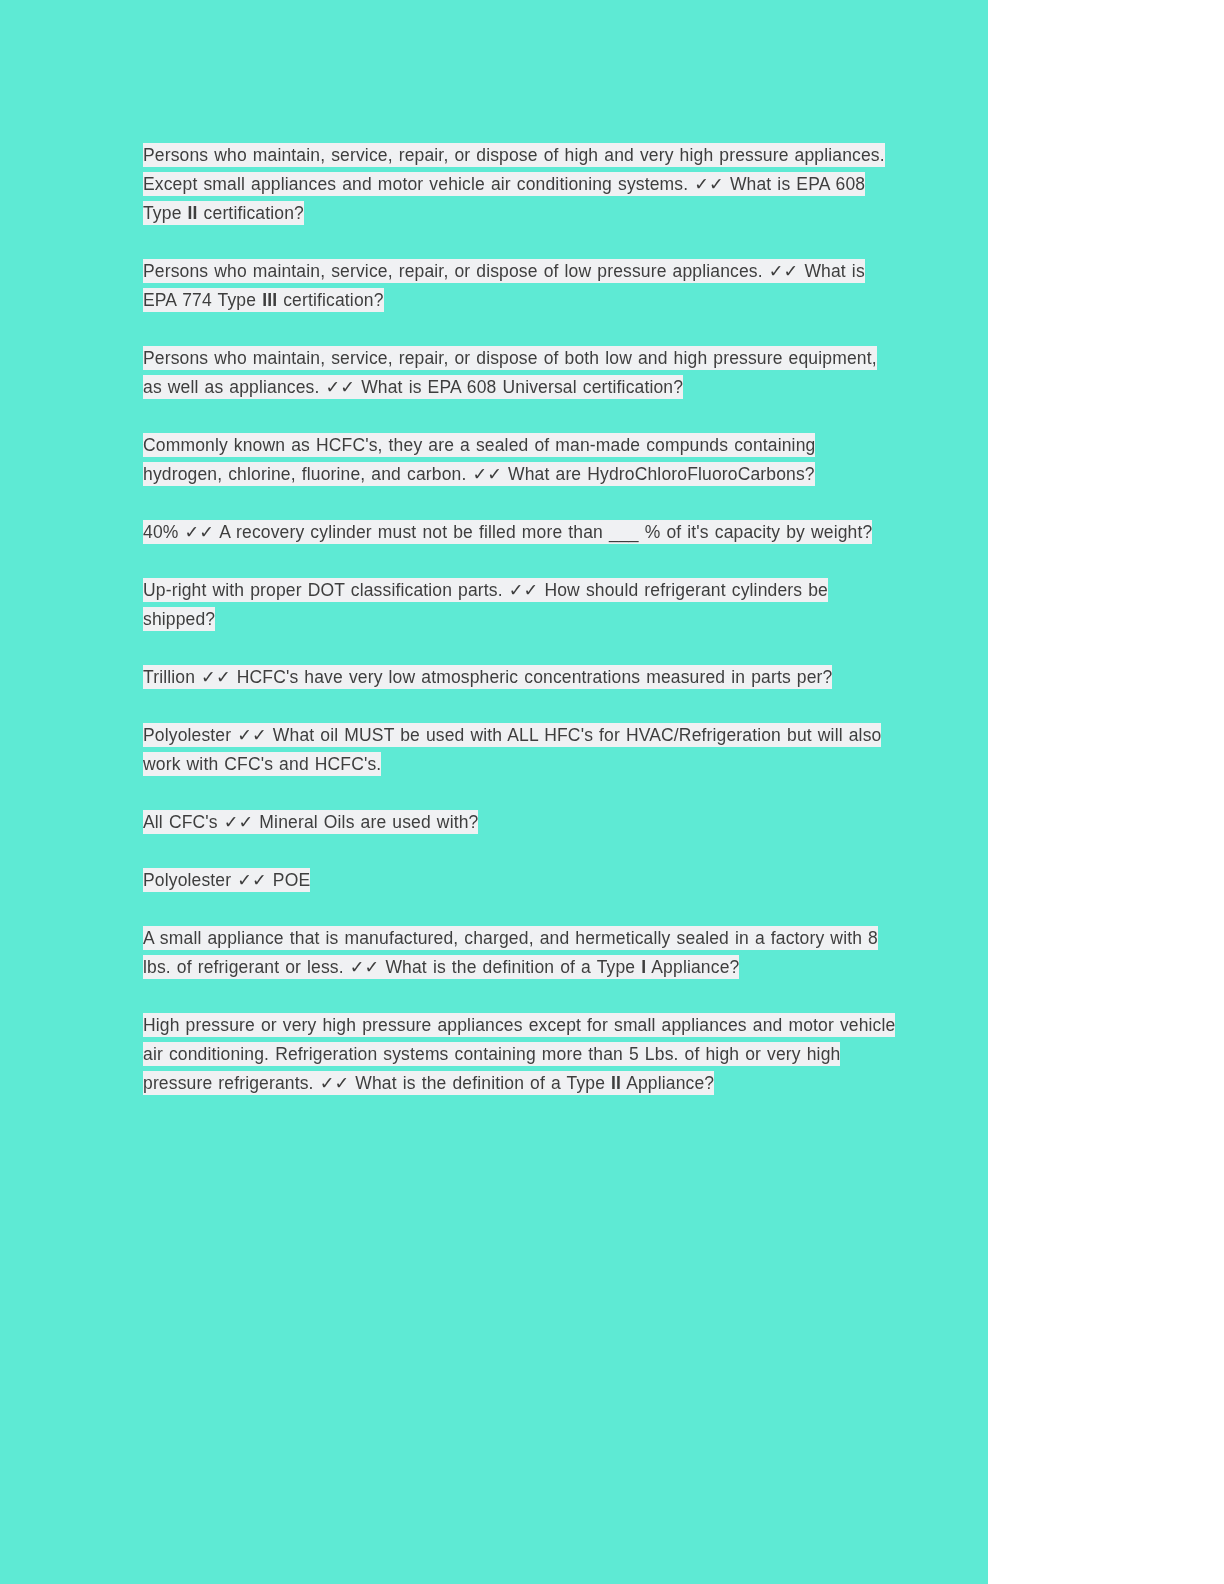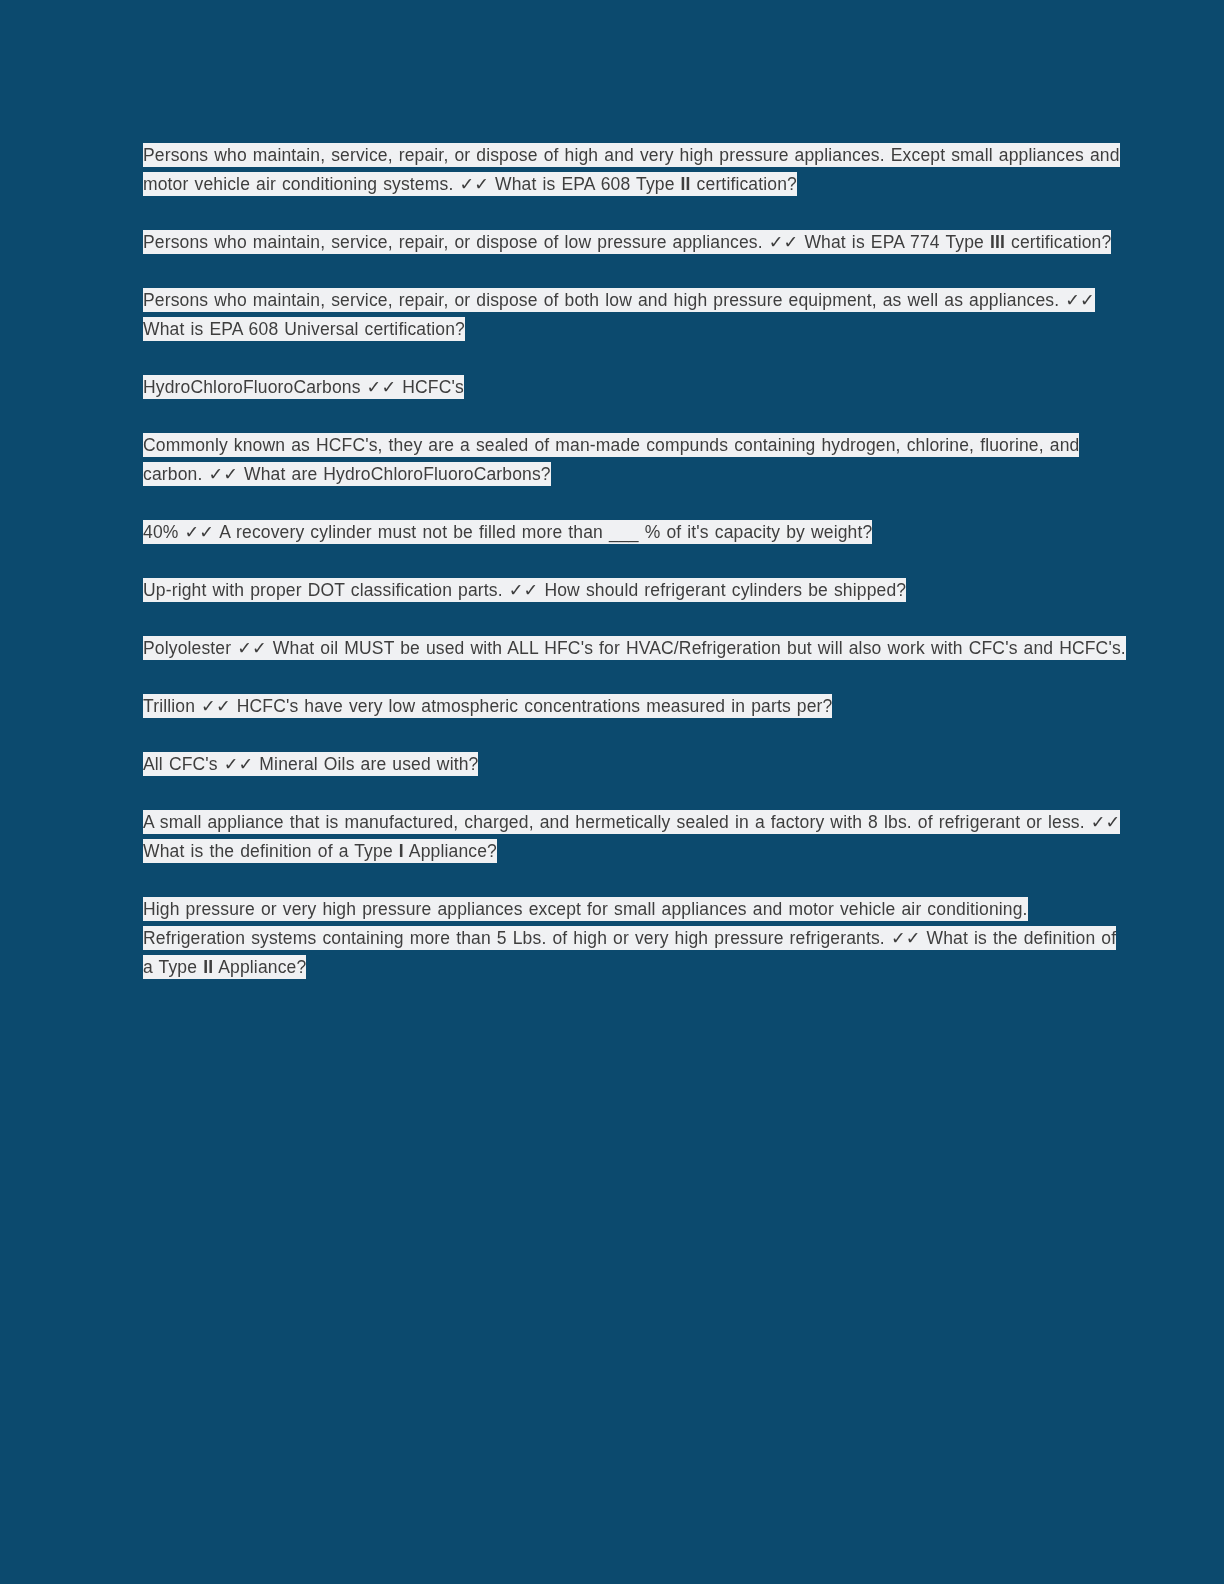--- a/index.html
+++ b/index.html
@@ -7,24 +7,24 @@
     padding: 0;
     background: #ffffff;
   }
   body {
     width: 1224px;
     height: 1584px;
     font-family: "Liberation Sans", sans-serif;
   }
   .page {
     box-sizing: border-box;
-    width: 1224px;
+    width: 988px;
     min-height: 1584px;
     padding: 141px 92px 60px 143px;
-    background: #0c4a6e;
+    background: #5eead4;
   }
   .doc p {
     margin: 0 0 29px 0;
     font-size: 17.5px;
     line-height: 29px;
     color: var(--text-color, #3e3e3e);
     letter-spacing: 0.15px;
     word-spacing: 1px;
   }
   .doc .hl {
@@ -37,23 +37,23 @@
   }
 </style>
 </head>
 <body style="background: rgb(255, 255, 255);">
 
 <main class="page">
   <div class="doc" id="doc-content">
       <p><span class="hl">Persons who maintain, service, repair, or dispose of high and very high pressure appliances. Except small appliances and motor vehicle air conditioning systems. ✓✓ What is EPA 608 Type </span><span class="hl b">II</span><span class="hl"> certification?</span></p>
       <p><span class="hl">Persons who maintain, service, repair, or dispose of low pressure appliances. ✓✓ What is EPA 774 Type </span><span class="hl b">III</span><span class="hl"> certification?</span></p>
       <p><span class="hl">Persons who maintain, service, repair, or dispose of both low and high pressure equipment, as well as appliances. ✓✓ What is EPA 608 Universal certification?</span></p>
-      <p><span class="hl">HydroChloroFluoroCarbons ✓✓ HCFC's</span></p>
       <p><span class="hl">Commonly known as HCFC's, they are a sealed of man-made compunds containing hydrogen, chlorine, fluorine, and carbon. ✓✓ What are HydroChloroFluoroCarbons?</span></p>
       <p><span class="hl">40% ✓✓ A recovery cylinder must not be filled more than ___ % of it's capacity by weight?</span></p>
       <p><span class="hl">Up-right with proper DOT classification parts. ✓✓ How should refrigerant cylinders be shipped?</span></p>
+      <p><span class="hl">Trillion ✓✓ HCFC's have very low atmospheric concentrations measured in parts per?</span></p>
       <p><span class="hl">Polyolester ✓✓ What oil MUST be used with ALL HFC's for HVAC/Refrigeration but will also work with CFC's and HCFC's.</span></p>
-      <p><span class="hl">Trillion ✓✓ HCFC's have very low atmospheric concentrations measured in parts per?</span></p>
       <p><span class="hl">All CFC's ✓✓ Mineral Oils are used with?</span></p>
+      <p><span class="hl">Polyolester ✓✓ POE</span></p>
       <p><span class="hl">A small appliance that is manufactured, charged, and hermetically sealed in a factory with 8 lbs. of refrigerant or less. ✓✓ What is the definition of a Type </span><span class="hl b">I</span><span class="hl"> Appliance?</span></p>
       <p><span class="hl">High pressure or very high pressure appliances except for small appliances and motor vehicle air conditioning. Refrigeration systems containing more than 5 Lbs. of high or very high pressure refrigerants. ✓✓ What is the definition of a Type </span><span class="hl b">II</span><span class="hl"> Appliance?</span></p>
     </div>
 </main>
 
 </body></html>

